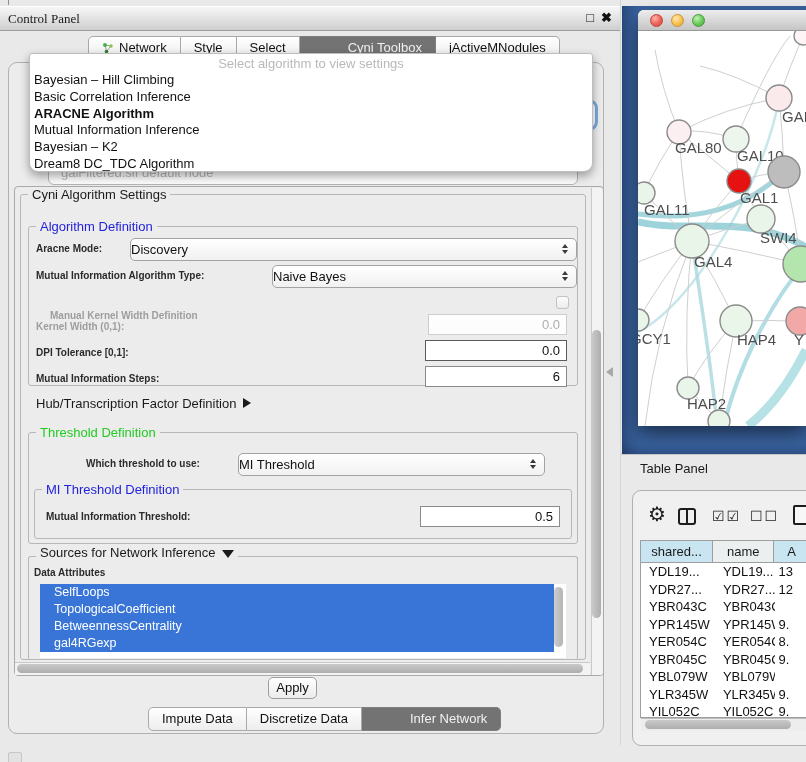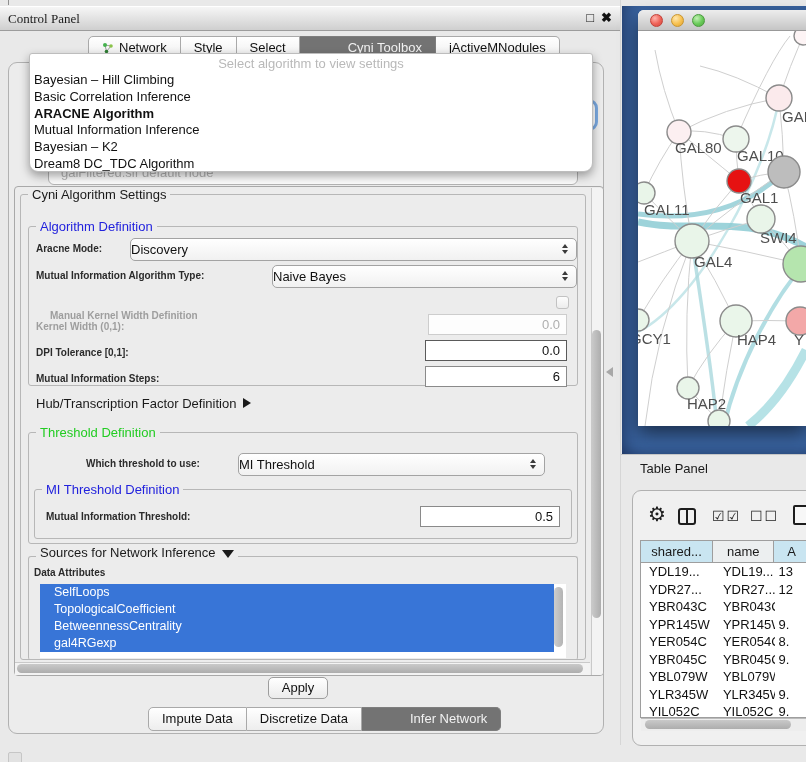--- a/index.html
+++ b/index.html
@@ -75,21 +75,21 @@
     background:linear-gradient(90deg,#cdcdcd,#b4b4b4);}
 
   
   .vtrack{left:591px;top:188px;width:12px;height:487px;background:#f3f3f3;border-left:1px solid #c9c9c9;border-radius:0 3px 3px 0;}
   .vthumb{left:592px;top:330px;width:9px;height:288px;border-radius:5px;
     background:linear-gradient(90deg,#c9c9c9,#adadad);}
   .htrack{left:15px;top:662px;width:575px;height:13px;background:#f3f3f3;border-top:1px solid #c9c9c9;}
   .hthumb{left:17px;top:664px;width:566px;height:9px;border-radius:5px;
     background:linear-gradient(#c9c9c9,#adadad);}
 
-  .apply-btn{left:268px;top:677px;width:60px;height:22px;border:1px solid #9d9d9d;
+  .apply-btn{left:268px;top:677px;width:49px;height:22px;border:1px solid #9d9d9d;
     border-radius:5px;background:linear-gradient(#ffffff,#ebebeb);font-size:13px;
     text-align:center;line-height:20px;color:#111;}
 
   
   .dd-panel{left:29px;top:53px;width:564px;height:119px;background:#ffffff;
     border:1px solid #bdbdbd;border-radius:3px 3px 9px 9px;
     box-shadow:0 4px 10px rgba(0,0,0,.35);z-index:30;}
   .dd-prompt{position:absolute;top:2px;left:0;width:100%;text-align:center;
     font-size:13px;color:#b9b9b9;}
   .dd-items{position:absolute;top:18px;left:4px;right:4px;}

